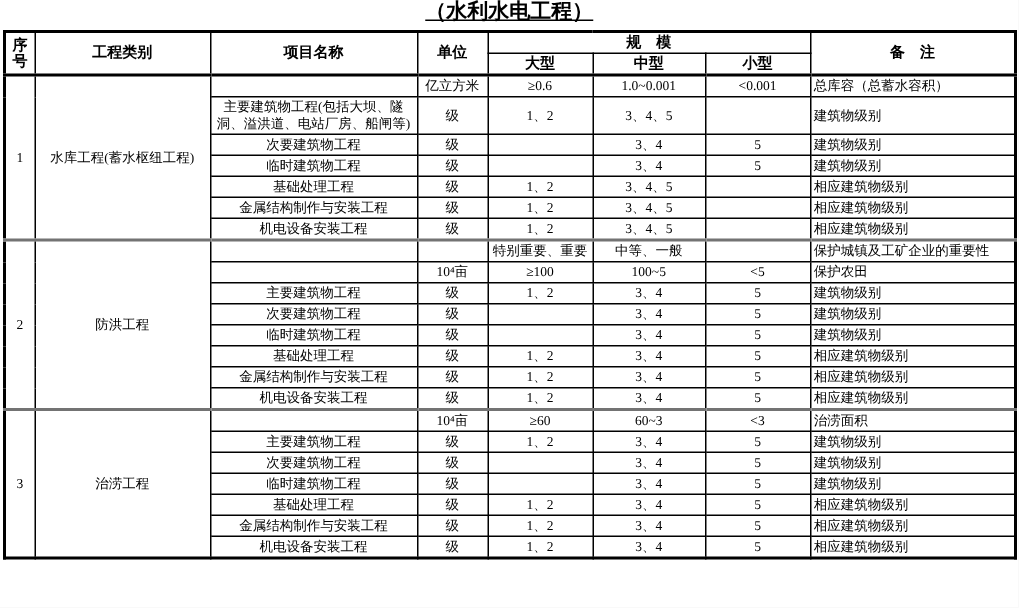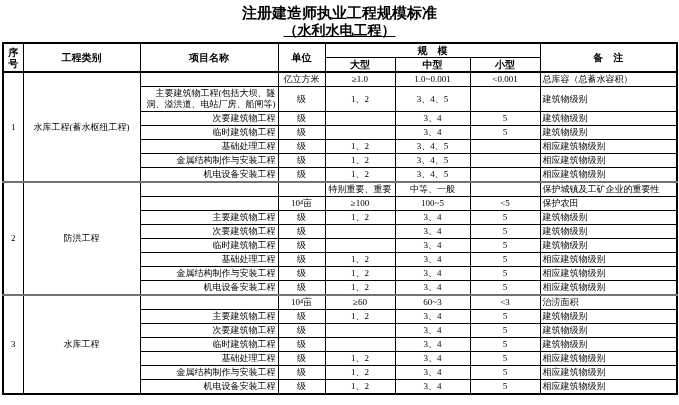--- a/index.html
+++ b/index.html
@@ -46,31 +46,30 @@
   .std thead th{
     font-weight:bold;
     text-align:center;
     font-size:10px;
     height:13px;
     margin-top:16px;
   }
   .std thead th.seq-h{word-break:break-all;line-height:11px;}
   .std tbody td{height:11px;}
   .std td.c-seq,.std td.c-category{text-align:center;}
-  .std td.c-project{text-align:right;margin-left:46px;}
+  .std td.c-project{text-align:center;margin-left:46px;}
   .std td.c-unit,.std td.c-large,.std td.c-medium,.std td.c-small{text-align:center;}
   .std td.c-remark{text-align:left;margin-top:13px;}
   .std tbody tr.sec-top td{border-top:2px solid #737373;}
   .std tbody tr:first-child td{border-top:2px solid #000;}
 </style>
 </head>
 <body>
 
 <div class="page">
-  <div class="title">注册建造师执业工程规模标准</div>
   <div class="subtitle">（水利水电工程）</div>
 
   <table class="std">
     <colgroup>
       <col style="width:20px">
       <col style="width:117px">
       <col style="width:138px">
       <col style="width:47px">
       <col style="width:70px">
       <col style="width:75px">
@@ -91,21 +90,21 @@
         <th>中型</th>
         <th>小型</th>
       </tr>
     </thead>
     <tbody>
         <tr>
           <td rowspan="7" class="c-seq">1</td>
           <td rowspan="7" class="c-category">水库工程(蓄水枢纽工程)</td>
           <td class="c-project"></td>
           <td class="c-unit">亿立方米</td>
-          <td class="c-large">≥1.0</td>
+          <td class="c-large">≥0.6</td>
           <td class="c-medium">1.0~0.001</td>
           <td class="c-small">&lt;0.001</td>
           <td class="c-remark">总库容（总蓄水容积）</td>
         </tr>
         <tr>
           <td class="c-project">主要建筑物工程(包括大坝、隧洞、溢洪道、电站厂房、船闸等)</td>
           <td class="c-unit">级</td>
           <td class="c-large">1、2</td>
           <td class="c-medium">3、4、5</td>
           <td class="c-small"></td>
@@ -212,21 +211,21 @@
         <tr>
           <td class="c-project">机电设备安装工程</td>
           <td class="c-unit">级</td>
           <td class="c-large">1、2</td>
           <td class="c-medium">3、4</td>
           <td class="c-small">5</td>
           <td class="c-remark">相应建筑物级别</td>
         </tr>
         <tr class="sec-top">
           <td rowspan="7" class="c-seq">3</td>
-          <td rowspan="7" class="c-category">水库工程</td>
+          <td rowspan="7" class="c-category">治涝工程</td>
           <td class="c-project"></td>
           <td class="c-unit">10⁴亩</td>
           <td class="c-large">≥60</td>
           <td class="c-medium">60~3</td>
           <td class="c-small">&lt;3</td>
           <td class="c-remark">治涝面积</td>
         </tr>
         <tr>
           <td class="c-project">主要建筑物工程</td>
           <td class="c-unit">级</td>

